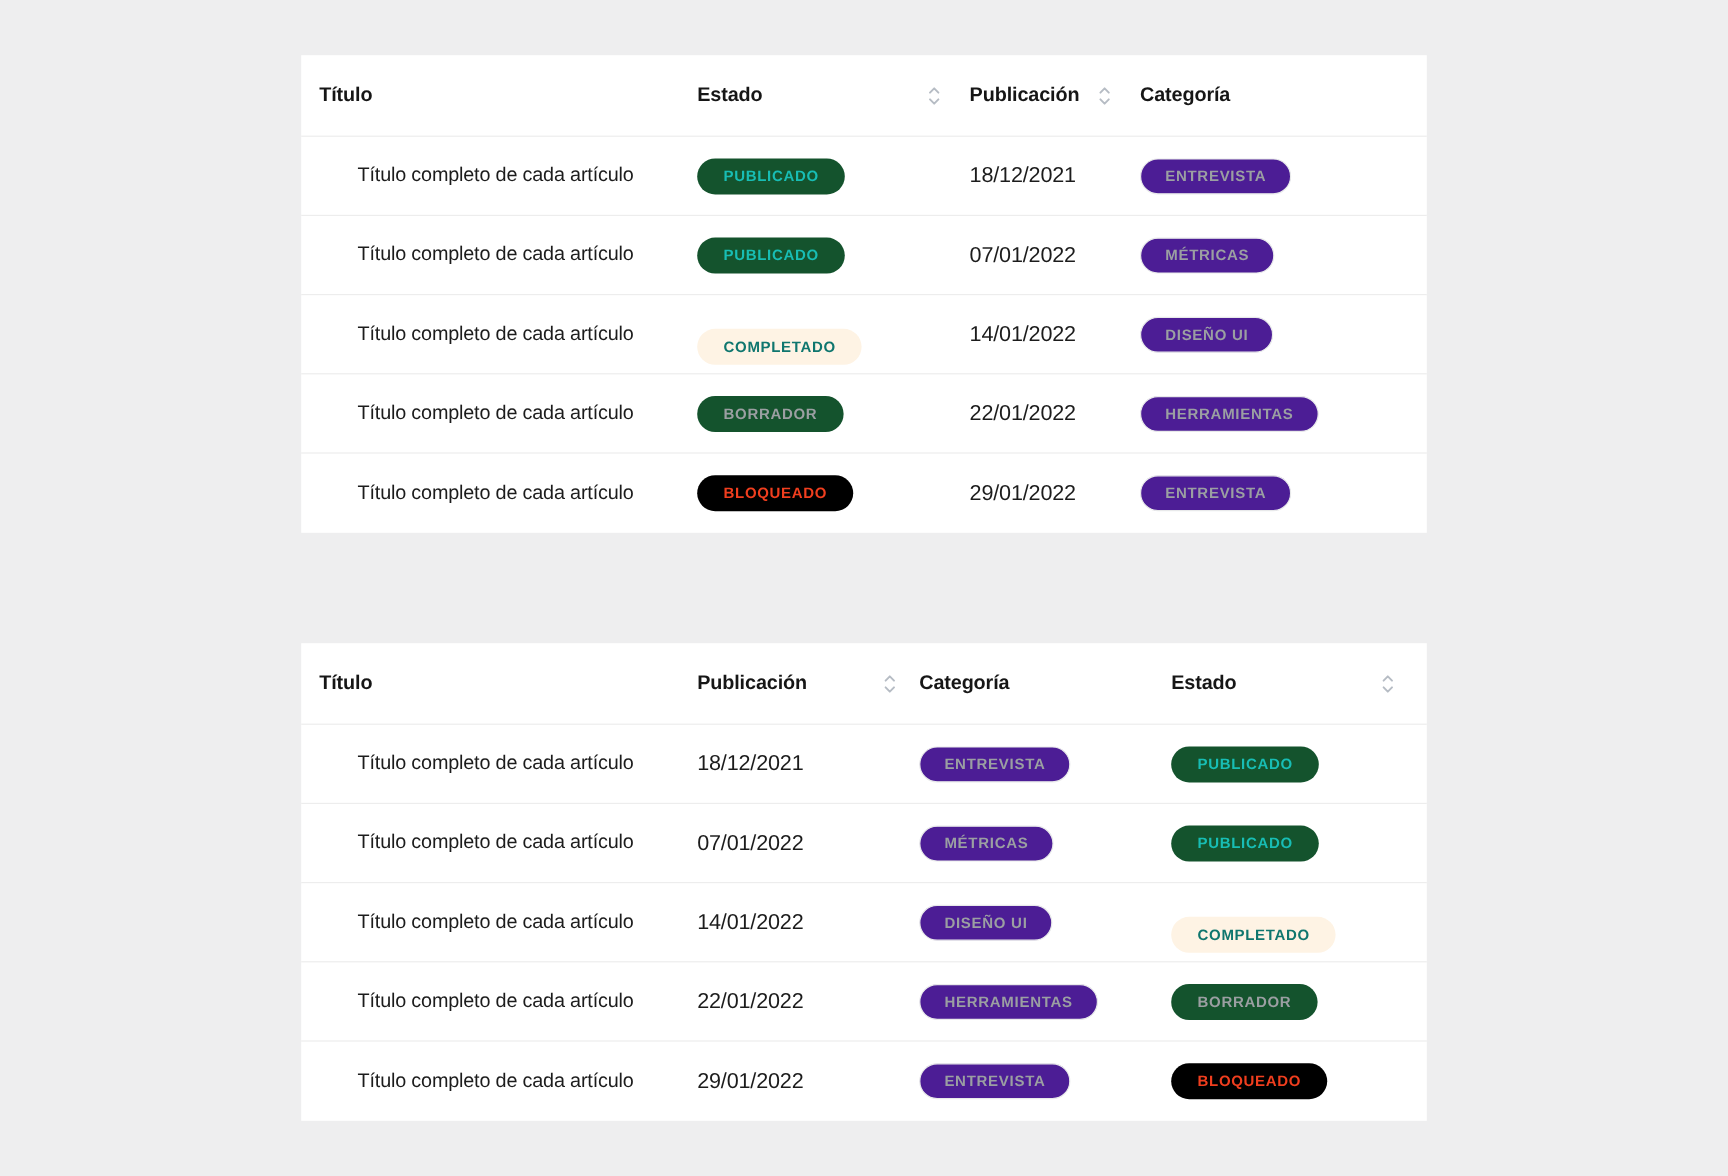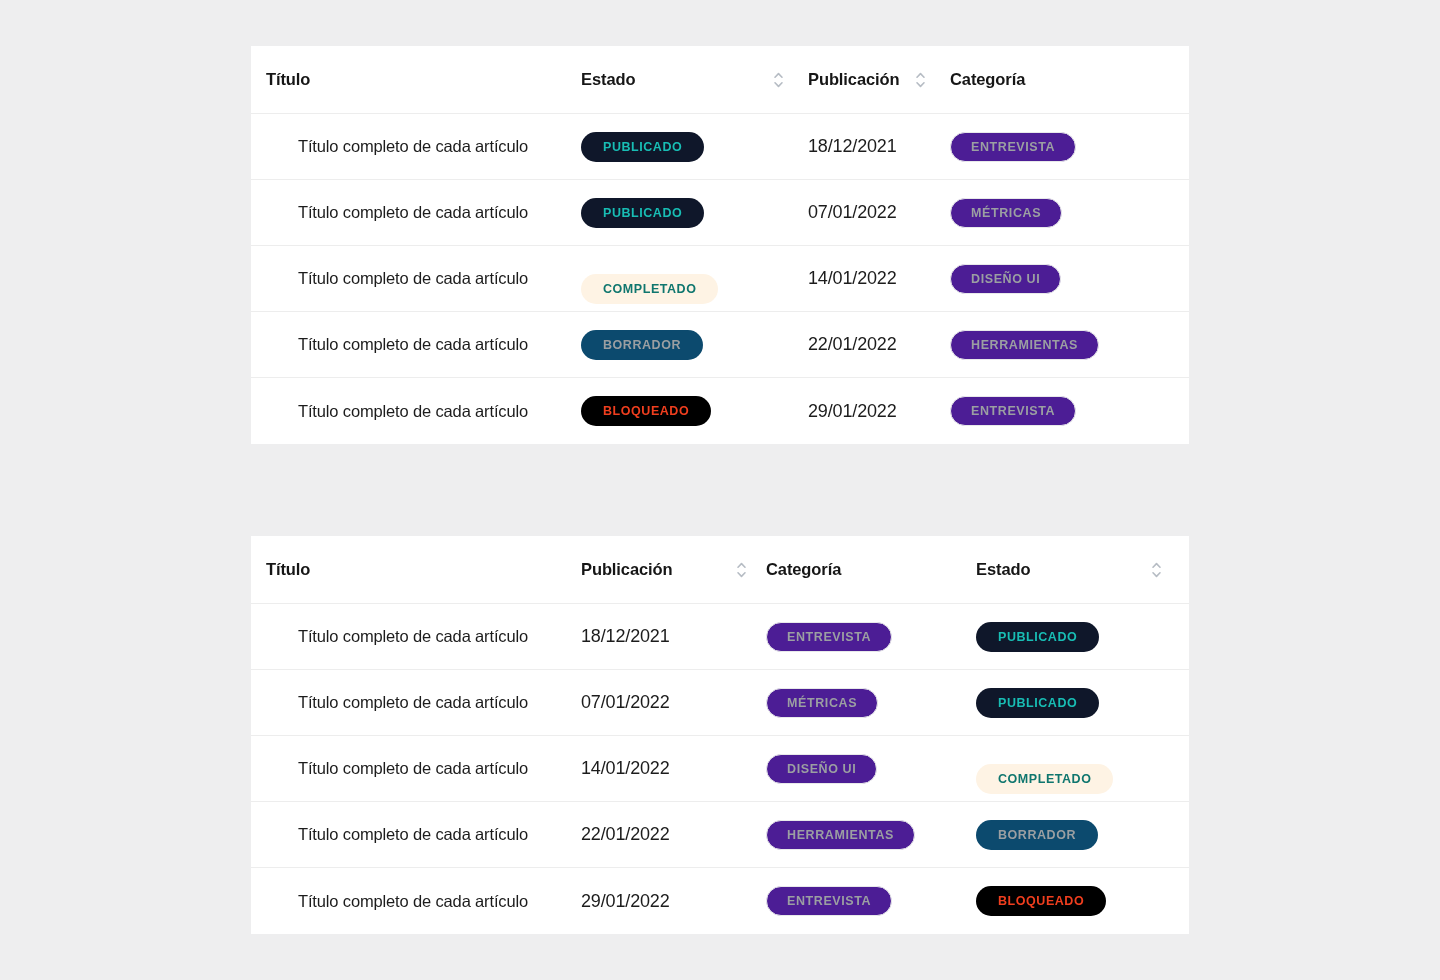--- a/index.html
+++ b/index.html
@@ -105,23 +105,23 @@
     height: 30px;
     border-radius: 15px;
     font-size: 12.5px;
     font-weight: bold;
     letter-spacing: 0.55px;
     white-space: nowrap;
     box-sizing: border-box;
   }
   .pill-status { padding: 0 22px; }
 
-  .status-publicado  { background: #0f172a; color: #18bdb4; }
+  .status-publicado  { background: #14532d; color: #18bdb4; }
   .status-completado { background: #fef3e4; color: #0f766e; margin-top: 20px; }
-  .status-borrador   { background: #0c4a6e; color: #9b9fa2; }
+  .status-borrador   { background: #14532d; color: #9b9fa2; }
   .status-bloqueado  { background: #000000; color: #f03e1e; }
 
   .pill-category {
     background: #4c1d95;
     border: 1px solid #e8e9ea;
     color: #9b9fa2;
     padding: 0 20px;
     font-weight: bold;
     letter-spacing: 0.6px;
   }

